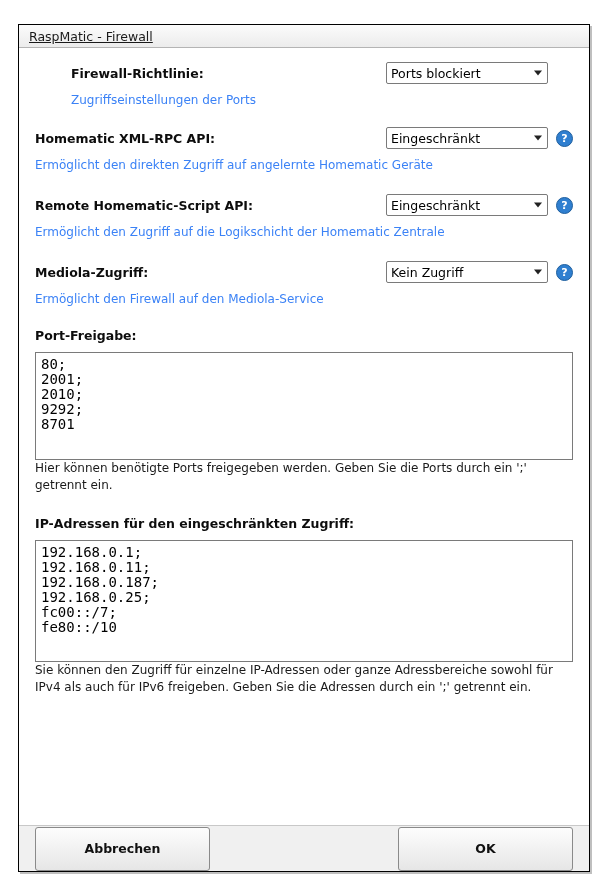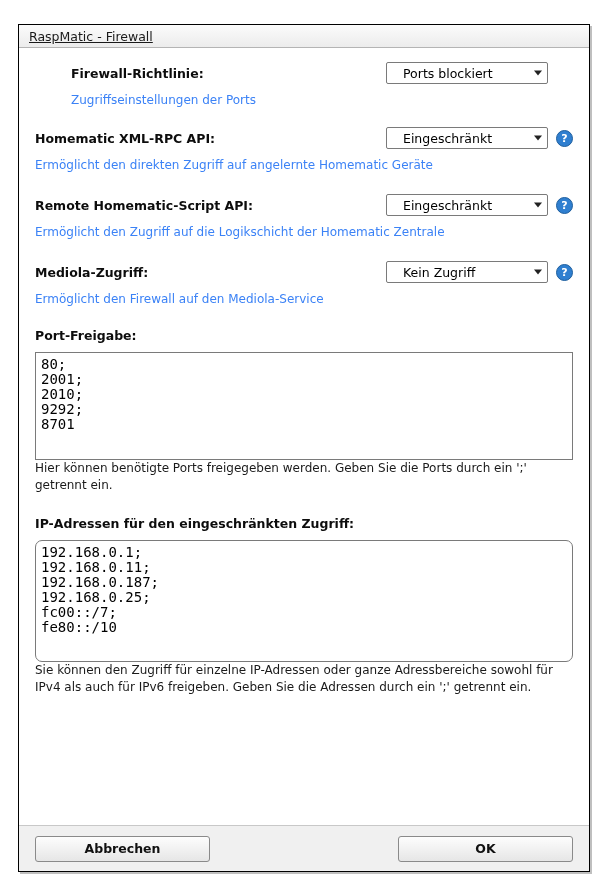--- a/index.html
+++ b/index.html
@@ -89,21 +89,21 @@
   .ctl {
     display: flex;
     align-items: center;
     gap: 8px;
   }
   select.combo {
     font-family: "DejaVu Sans", sans-serif;
     font-size: 12.5px;
     height: 22px;
     width: 162px;
-    padding: 1px 2px 1px 16px;
+    padding: 1px 2px 1px 4px;
     border: 1px solid #7a7a7a;
     border-radius: 2px;
     background: #ffffff;
     color: #000;
     box-sizing: border-box;
     -webkit-appearance: none;
     appearance: none;
   }
   .combo-wrap {
     position: relative;
@@ -143,21 +143,21 @@
     border: 1px solid #7a7a7a;
     background: #ffffff;
     color: #000;
     box-sizing: border-box;
     padding: 4px 5px;
     resize: none;
     line-height: 15px;
     display: block;
   }
   textarea.ports { height: 108px; margin-top: 9px; }
-  textarea.ips { height: 122px; margin-top: 9px; border-radius: 7px; }
+  textarea.ips { height: 122px; margin-top: 9px; }
 
   .hint {
     font-size: 12px;
     color: #1a1a1a;
     margin-top: 0;
     line-height: 17px;
   }
 
   .footer {
     flex: 0 0 46px;
@@ -166,21 +166,21 @@
     display: flex;
     align-items: center;
     justify-content: space-between;
     padding: 0 16px;
     box-sizing: border-box;
   }
   .btn {
     font-family: "DejaVu Sans", sans-serif;
     font-size: 12.5px;
     font-weight: bold;
-    height: 26px;
+    height: 44px;
     width: 175px;
     background: linear-gradient(#fdfdfd, #e6e6e6);
     border: 1px solid #8a8a8a;
     border-radius: 3px;
     color: #111;
     cursor: pointer;
   }
   .section-title {
     font-size: 12.5px;
     font-weight: bold;

